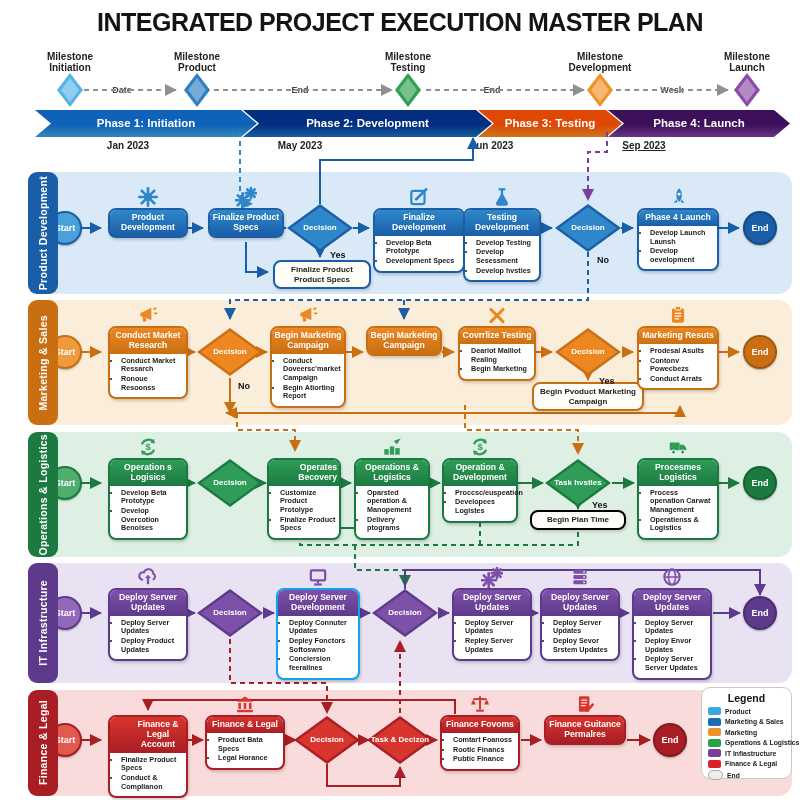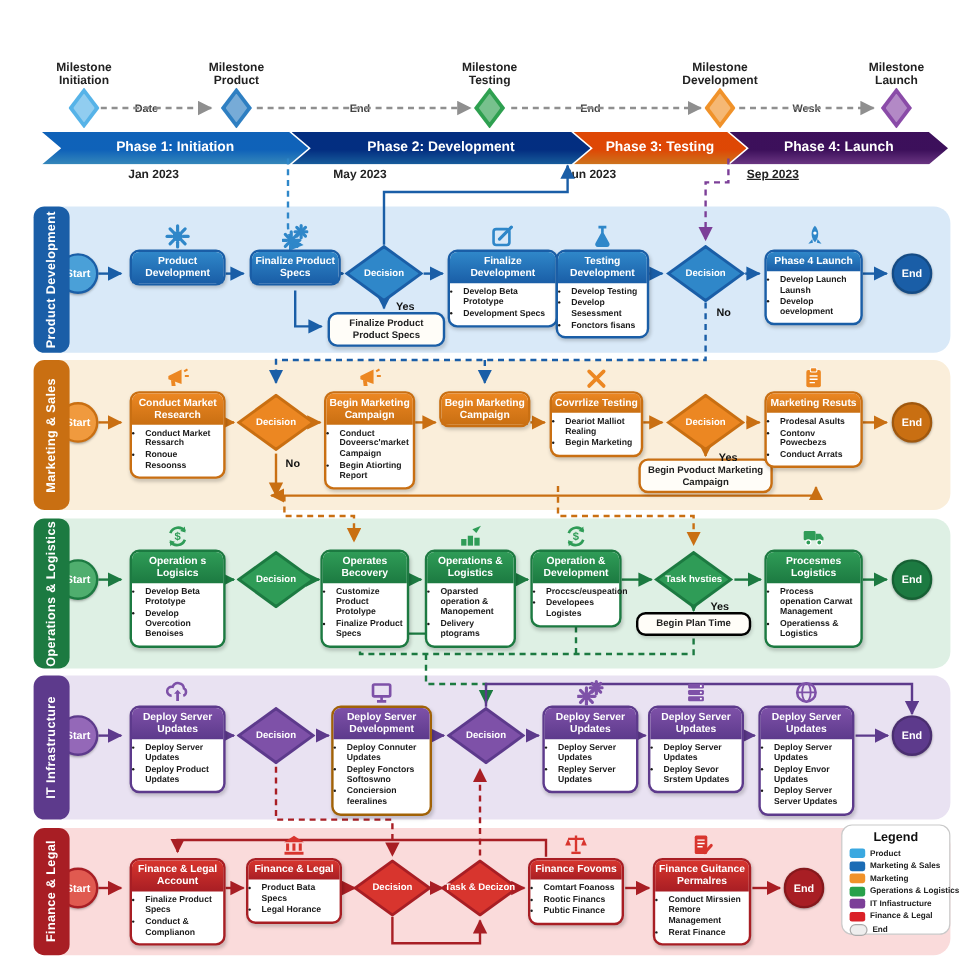--- a/index.html
+++ b/index.html
@@ -57,20 +57,21 @@
   .legend h4{margin:0 0 3px 0;font-size:10.5px;text-align:center;color:#111;}
   .lg-row{display:flex;align-items:center;gap:4px;margin-bottom:2.5px;}
   .lg-sw{width:13px;height:8px;border-radius:2px;flex:0 0 auto;}
   .lg-sw.pill{border-radius:5px;border:1px solid #aaa;}
   .lg-row span{font-size:6.8px;font-weight:bold;color:#222;white-space:nowrap;}
 </style>
 </head>
 <body>
 
 <div id="stage">
+  <div class="ttl">INTEGRATED PROJECT EXECUTION MASTER PLAN</div>
   <div id="milestones">
       <div class="ms-label" style="left:70px;top:51px;">Milestone<br>Initiation</div>
       <div class="ms-d" style="left:70px;top:90px;background:#56b3e8;">
         <i></i>
       </div>
       <div class="ms-label" style="left:197px;top:51px;">Milestone<br>Product</div>
       <div class="ms-d" style="left:197px;top:90px;background:#2e7fc2;">
         <i></i>
       </div>
       <div class="ms-label" style="left:408px;top:51px;">Milestone<br>Testing</div>
@@ -257,21 +258,21 @@
       </div>
       <div class="node fbox" style="left:463px;top:208px;width:78px;border:2px solid #1a5ea7;">
         <div class="icon-w"><svg width="22" height="22" viewBox="0 0 20 20">
             <path d="M9 3 V7.5 L4.8 15 A2 2 0 0 0 6.6 18 H13.4 A2 2 0 0 0 15.2 15 L11 7.5 V3 Z" fill="#2f87c9"></path>
             <line x1="7" y1="3" x2="13" y2="3" stroke="#2f87c9" stroke-width="2"></line>
           </svg></div>
         <div class="hd" style="background:linear-gradient(180deg,#2f87c9,#1a5ea7);">Testing Development</div>
         <ul>
           <li>Develop Testing</li>
           <li>Develop Sesessment</li>
-          <li>Fonctors fisans</li>
+          <li>Develop hvsties</li>
         </ul>
       </div>
       <div class="node dia" style="left:555px;top:204px;">
         <div class="o" style="background:#1a5ea7"></div>
         <div class="i" style="background:#2f87c9"></div>
         <span>Decision</span>
       </div>
       <div class="branch" style="left:597px;top:255px;">No</div>
       <div class="node fbox" style="left:637px;top:208px;width:82px;border:2px solid #1a5ea7;">
         <div class="icon-w"><svg width="22" height="22" viewBox="0 0 20 20">
@@ -379,21 +380,21 @@
           <li>Develop Beta Prototype</li>
           <li>Develop Overcotion Benoises</li>
         </ul>
       </div>
       <div class="node dia" style="left:197px;top:459px;">
         <div class="o" style="background:#1c7a41"></div>
         <div class="i" style="background:#2f9c57"></div>
         <span>Decision</span>
       </div>
       <div class="node fbox" style="left:267px;top:458px;width:74px;border:2px solid #1c7a41;">
-        <div class="hd" style="background:linear-gradient(180deg,#2f9c57,#1c7a41);">Operates Becovery</div>
+        <div class="hd" style="background:linear-gradient(180deg,#2f9c57,#1c7a41);text-align:right;">Operates Becovery</div>
         <ul>
           <li>Customize Product Protolype</li>
           <li>Finalize Product Specs</li>
         </ul>
       </div>
       <div class="node fbox" style="left:354px;top:458px;width:76px;border:2px solid #1c7a41;">
         <div class="icon-w"><svg width="22" height="22" viewBox="0 0 20 20">
             <rect x="3" y="12" width="4" height="5" fill="#2f9c57"></rect>
             <rect x="8" y="9.5" width="4" height="7.5" fill="#2f9c57"></rect>
             <rect x="13" y="11" width="4" height="6" fill="#2f9c57"></rect>
@@ -455,21 +456,21 @@
         <ul>
           <li>Deploy Server Updates</li>
           <li>Deploy Product Updates</li>
         </ul>
       </div>
       <div class="node dia" style="left:197px;top:589px;">
         <div class="o" style="background:#5d3a8c"></div>
         <div class="i" style="background:#7e51a8"></div>
         <span>Decision</span>
       </div>
-      <div class="node fbox" style="left:276px;top:588px;width:84px;border:2px solid #a16207;">
+      <div class="node fbox" style="left:276px;top:588px;width:84px;border:2px solid #0ea5e9;">
         <div class="icon-w"><svg width="22" height="22" viewBox="0 0 20 20">
             <rect x="3.5" y="4" width="13" height="9" rx="1" fill="none" stroke="#7e51a8" stroke-width="2"></rect>
             <line x1="10" y1="13" x2="10" y2="16" stroke="#7e51a8" stroke-width="2"></line>
             <line x1="6.5" y1="16.8" x2="13.5" y2="16.8" stroke="#7e51a8" stroke-width="2"></line>
           </svg></div>
         <div class="hd" style="background:linear-gradient(180deg,#7e51a8,#5d3a8c);">Deploy Server Development</div>
         <ul>
           <li>Deploy Connuter Updates</li>
           <li>Depley Fonctors Softoswno</li>
           <li>Conciersion feeralines</li>
@@ -535,21 +536,21 @@
           <li>Deploy Server Server Updates</li>
         </ul>
       </div>
       <div class="node circ" style="left:743px;top:596px;background:#5d3a8c;border:2.5px solid #0003;box-shadow:0 1px 2px rgba(0,0,0,.3);">End</div>
       <div class="lane-body" style="top:690px;height:106px;background:#fadbdb;"></div>
       <div class="lane-tab" style="top:690px;height:106px;background:#a81e24;">
         <span>Finance &amp; Legal</span>
       </div>
       <div class="node circ" style="left:48px;top:723px;background:#e05a50;border:2.5px solid #a81e24;box-shadow:0 1px 2px rgba(0,0,0,.3);">Start</div>
       <div class="node fbox" style="left:108px;top:715px;width:80px;border:2px solid #a81e24;">
-        <div class="hd" style="background:linear-gradient(180deg,#d8352e,#a81e24);">Finance &amp; Legal Account</div>
+        <div class="hd" style="background:linear-gradient(180deg,#d8352e,#a81e24);padding-left:22px;">Finance &amp; Legal Account</div>
         <ul>
           <li>Finalize Product Specs</li>
           <li>Conduct &amp; Complianon</li>
         </ul>
       </div>
       <div class="node fbox" style="left:205px;top:715px;width:80px;border:2px solid #a81e24;">
         <div class="icon-w"><svg width="22" height="22" viewBox="0 0 20 20">
             <path d="M2.5 8 L10 3.2 L17.5 8 Z" fill="#d8352e"></path>
             <rect x="4" y="9" width="2.3" height="5.5" fill="#d8352e"></rect>
             <rect x="8.8" y="9" width="2.3" height="5.5" fill="#d8352e"></rect>
@@ -589,24 +590,20 @@
       </div>
       <div class="node fbox" style="left:544px;top:715px;width:82px;border:2px solid #a81e24;">
         <div class="icon-w"><svg width="22" height="22" viewBox="0 0 20 20">
             <rect x="4.5" y="3" width="9.5" height="14" rx="1.2" fill="#d8352e"></rect>
             <line x1="6.5" y1="6.5" x2="12" y2="6.5" stroke="#fff" stroke-width="1"></line>
             <line x1="6.5" y1="9" x2="12" y2="9" stroke="#fff" stroke-width="1"></line>
             <line x1="6.5" y1="11.5" x2="10.5" y2="11.5" stroke="#fff" stroke-width="1"></line>
             <line x1="12" y1="16" x2="17" y2="10.5" stroke="#d8352e" stroke-width="2.3" stroke-linecap="round"></line>
           </svg></div>
         <div class="hd" style="background:linear-gradient(180deg,#d8352e,#a81e24);">Finance Guitance Permalres</div>
-        <ul>
-          <li>Conduct Mirssien Remore Management</li>
-          <li>Rerat Finance</li>
-        </ul>
       </div>
       <div class="node circ" style="left:653px;top:723px;background:#a81e24;border:2.5px solid #0003;box-shadow:0 1px 2px rgba(0,0,0,.3);">End</div>
     </div>
   <div class="legend">
     <h4>Legend</h4>
     <div id="lg-items">
         <div class="lg-row">
           <i class="lg-sw " style="background:#3aa8e0;display:block"></i>
           <span>Product</span>
         </div>

